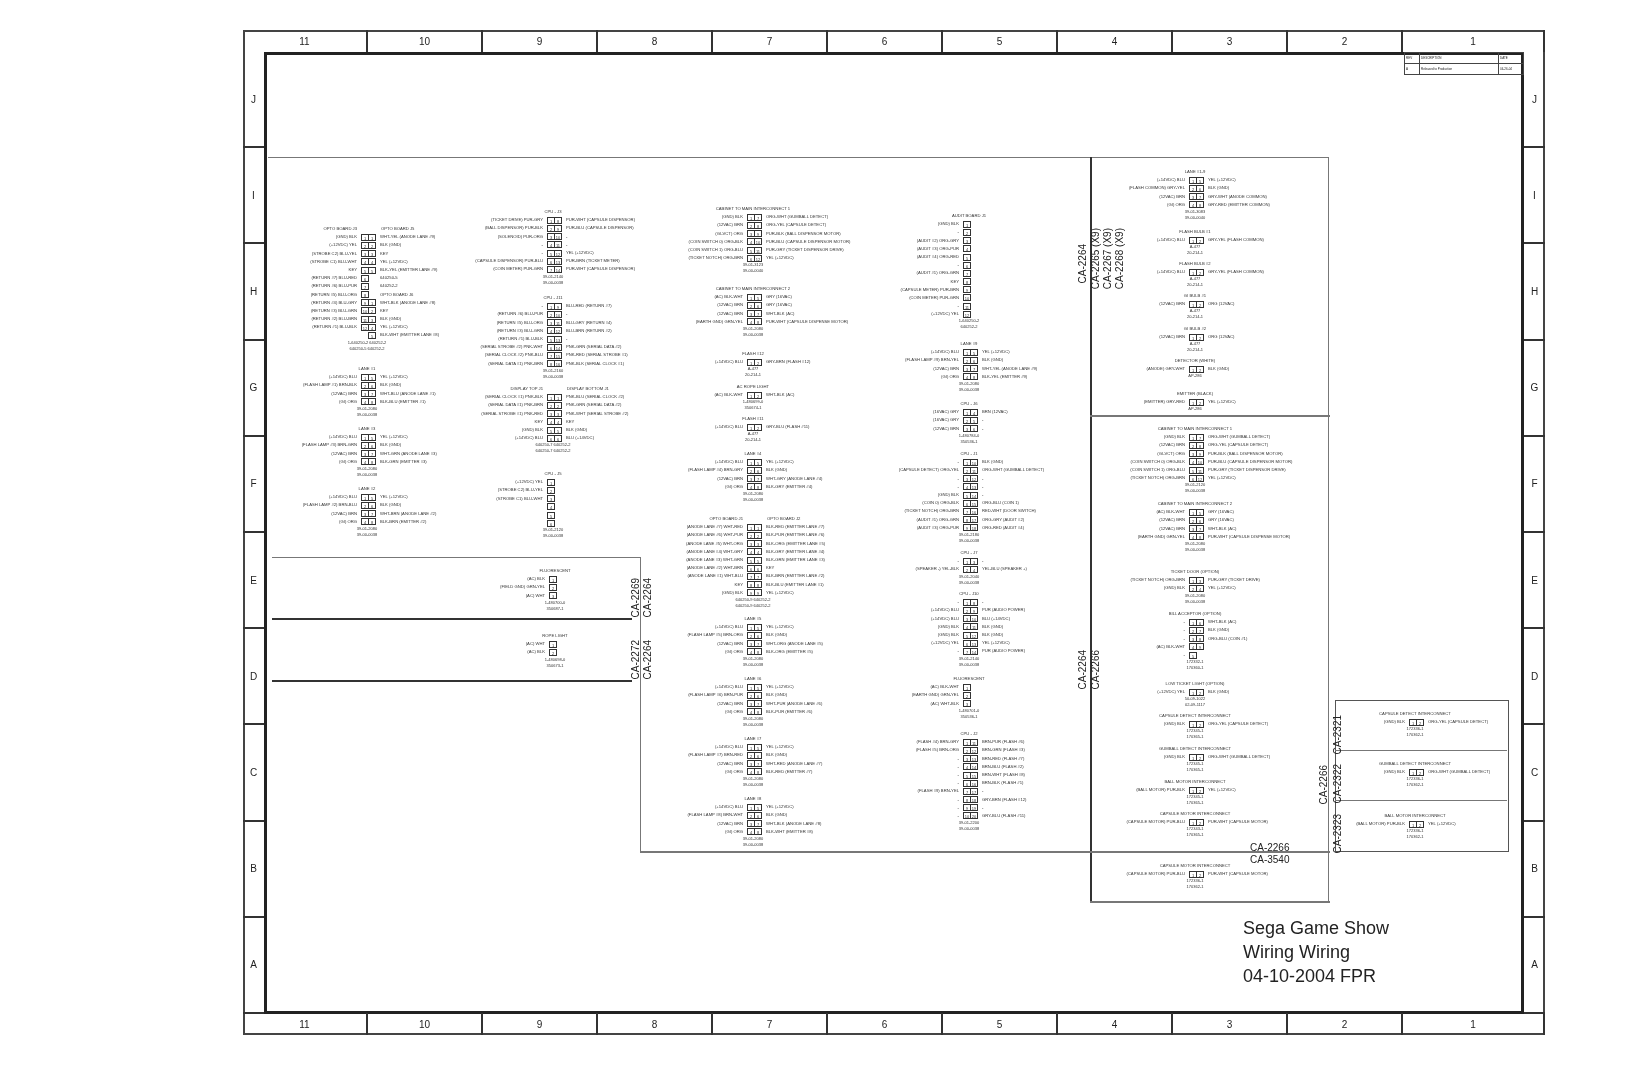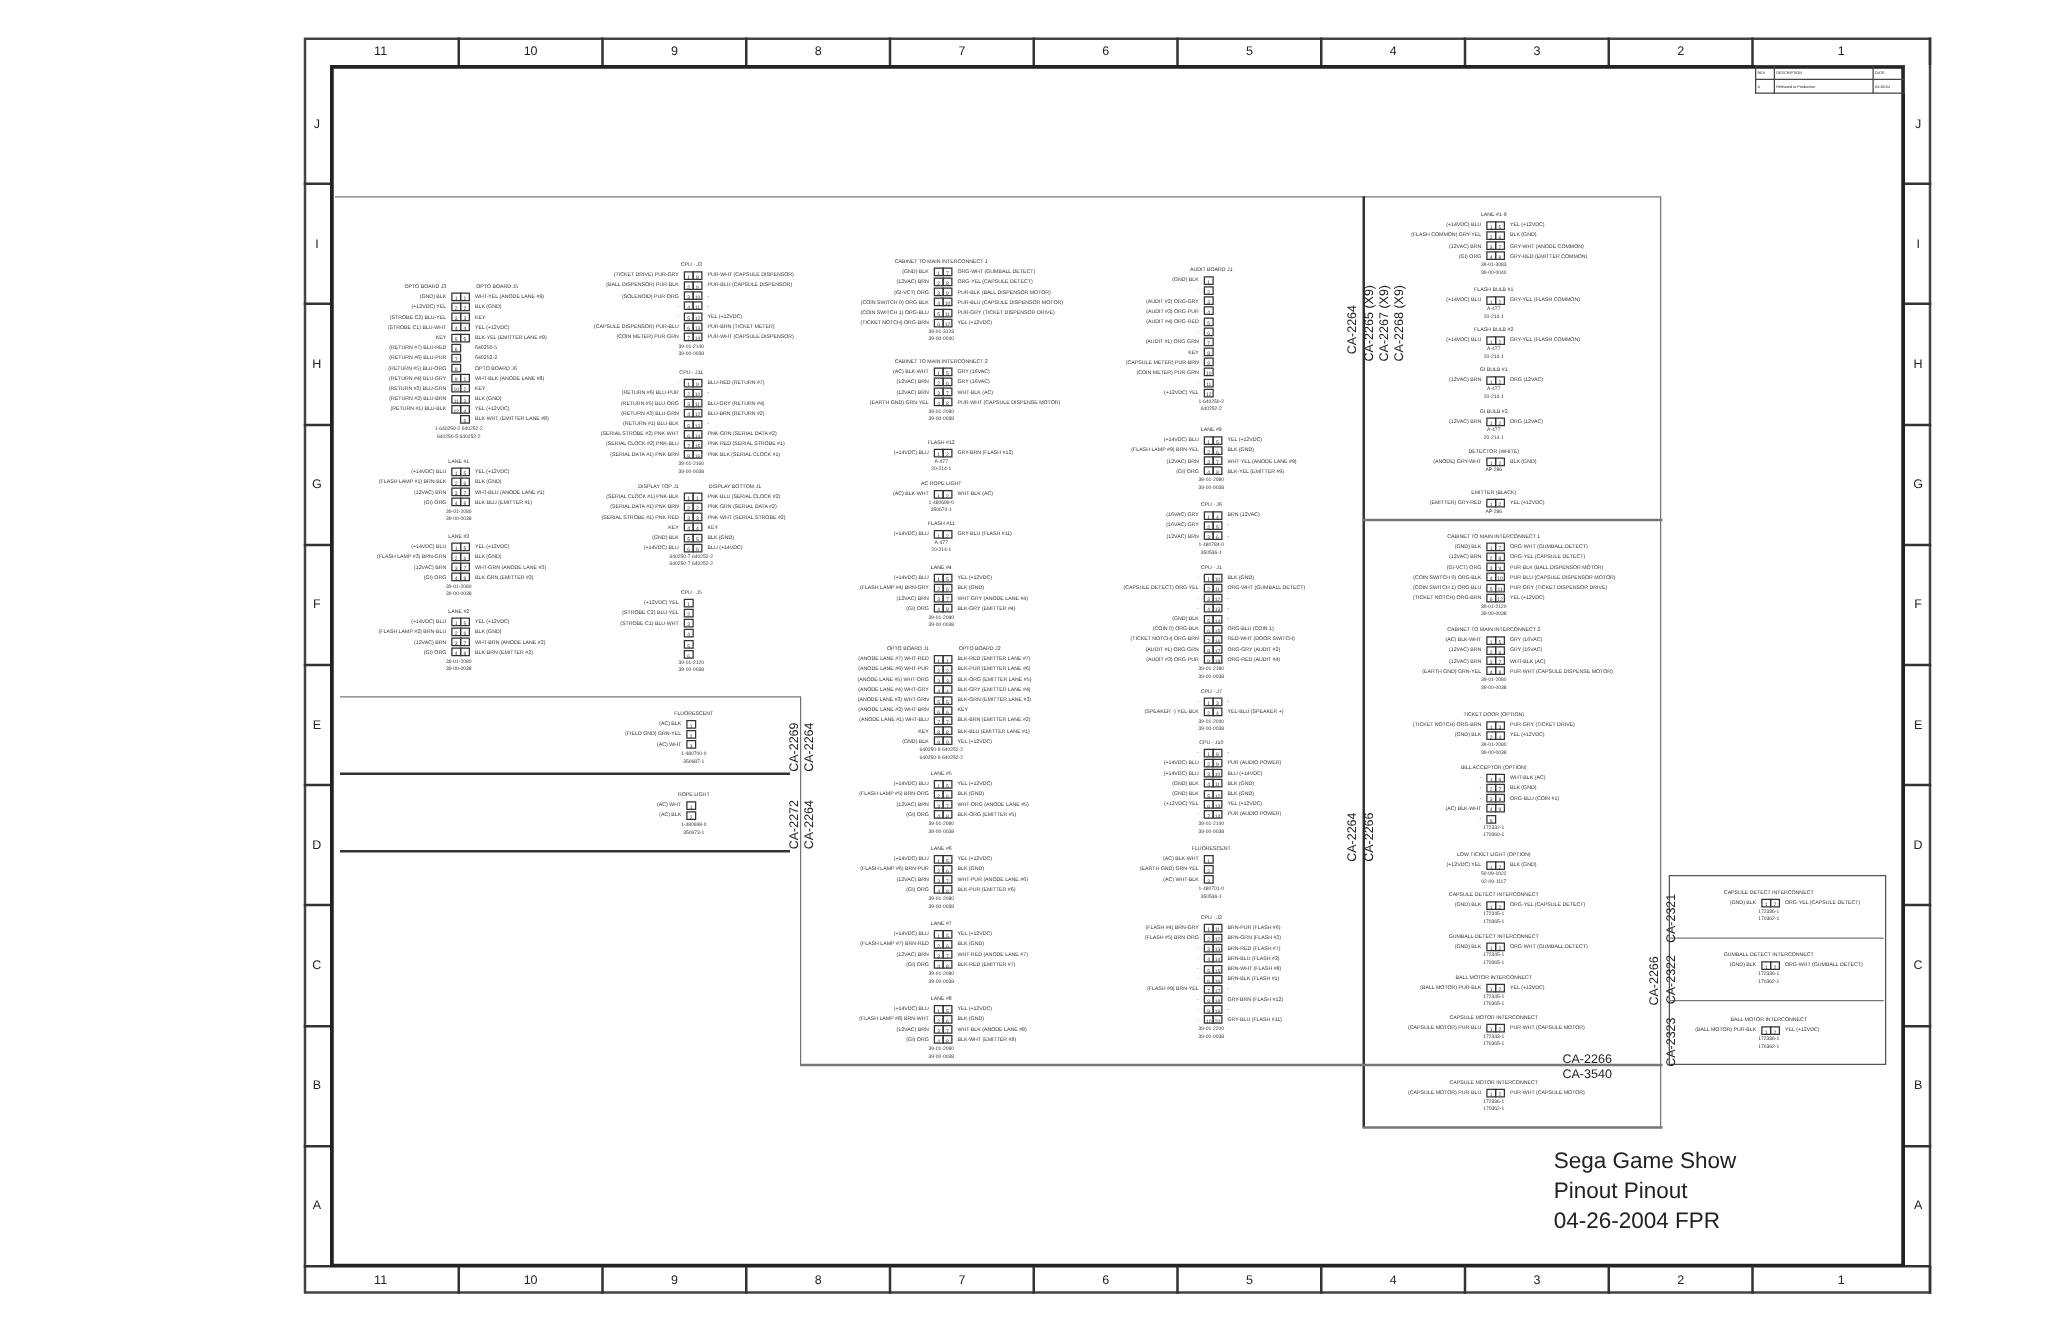--- a/index.html
+++ b/index.html
@@ -1495,15 +1495,15 @@
         <span class="p p2">2</span>
         <span class="r">PUR-WHT (CAPSULE MOTOR)</span>
       </div>
       <div class="pn" style="width:170px">172336-1</div>
       <div class="pn" style="width:170px">170362-1</div>
     </div>
   </div>
 
 <div class="title">
   <div>Sega Game Show</div>
-  <div>Pinout Pinout</div>
-  <div>04-26-2004 FPR</div>
+  <div>Wiring Wiring</div>
+  <div>04-10-2004 FPR</div>
 </div>
 
 </body></html>

